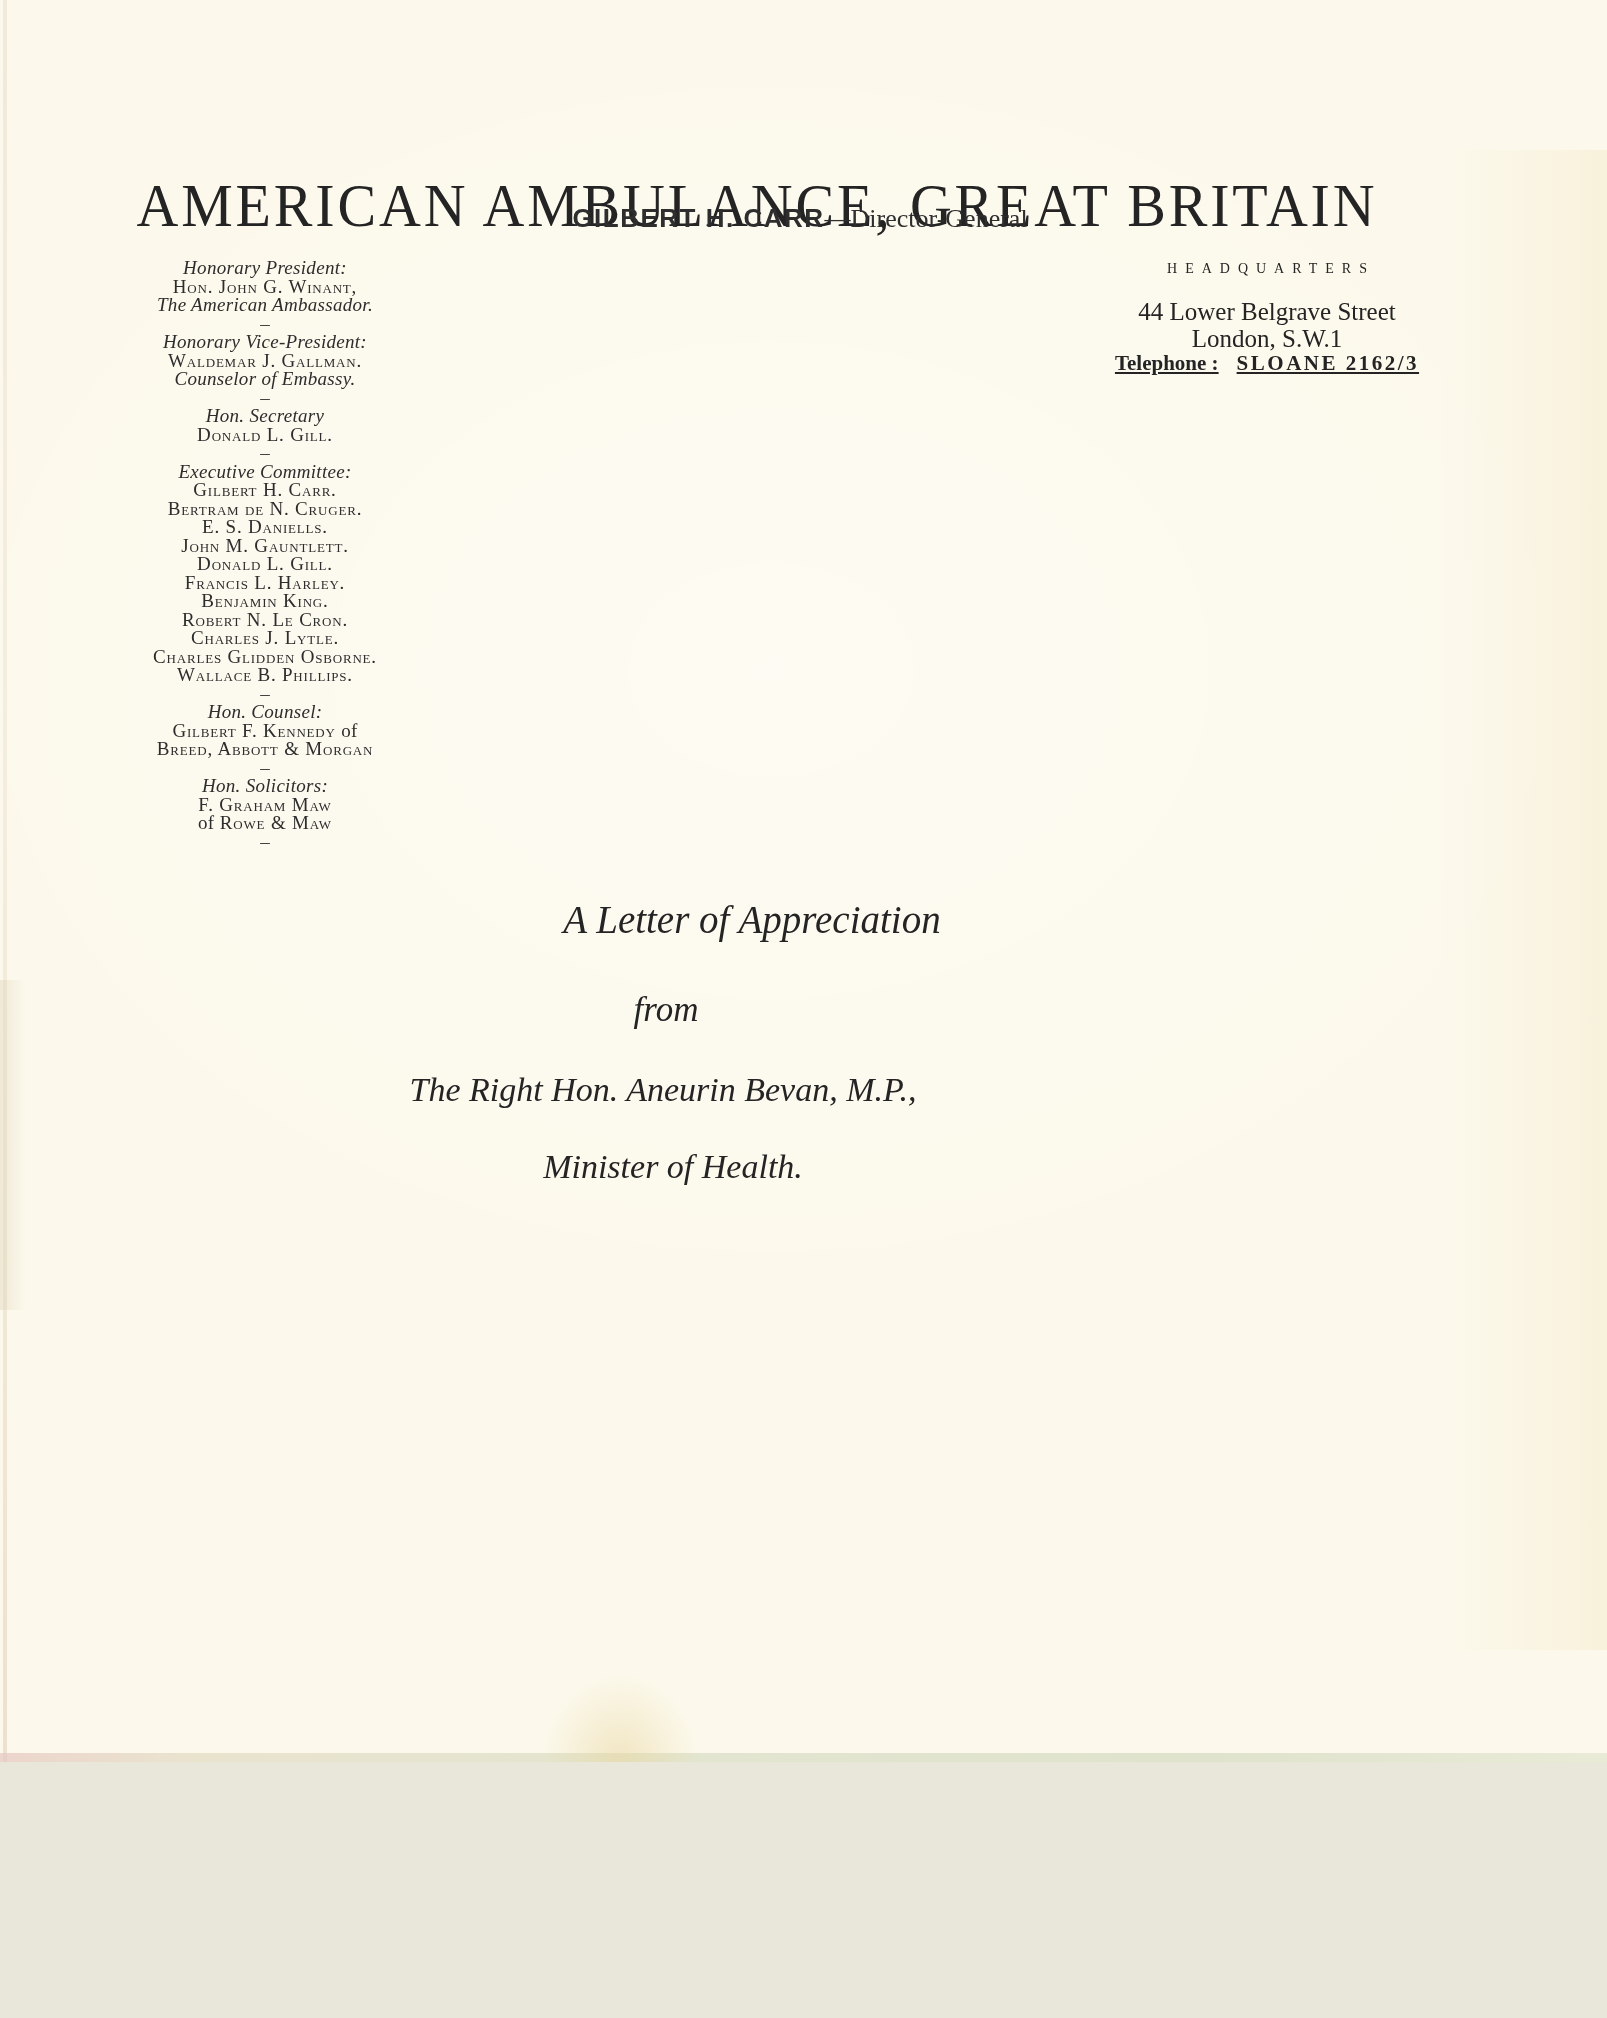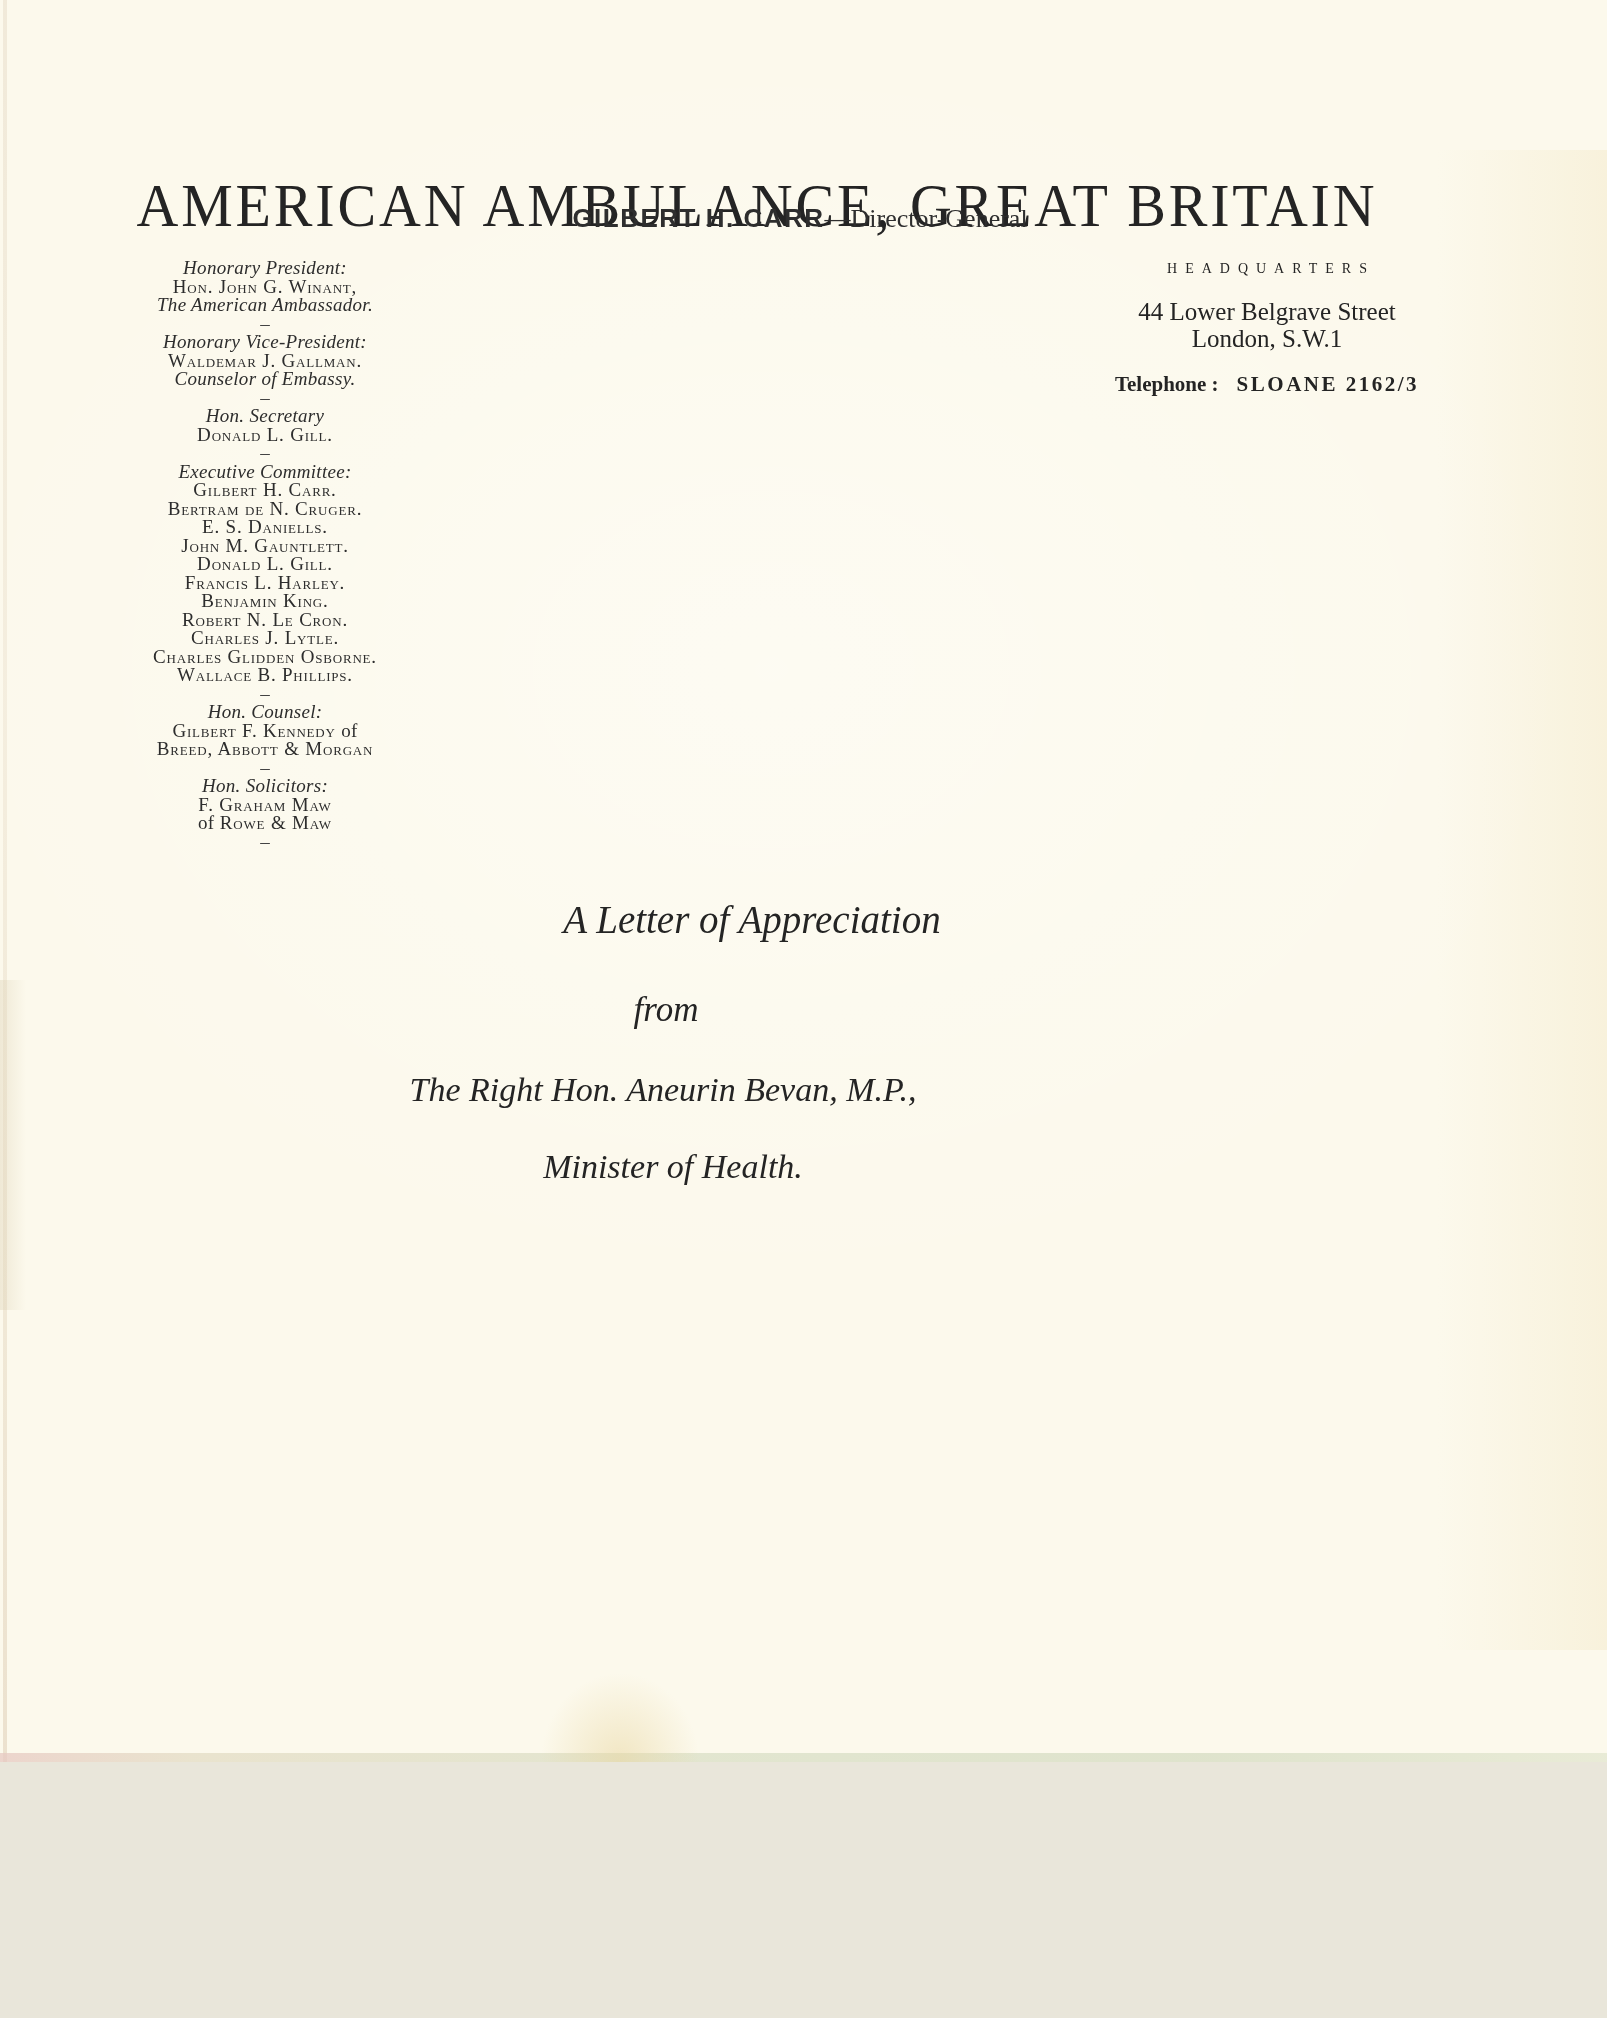--- a/index.html
+++ b/index.html
@@ -49,21 +49,21 @@
   .officers .cap{font-style:italic;letter-spacing:.3px;}
   .officers .nm{font-variant:small-caps;letter-spacing:.8px;}
   .officers .nm .of{font-variant:normal;letter-spacing:.2px;}
   .officers .dash{color:#3a3a3a;}
 
   
   .hq{position:absolute;top:261px;left:1066px;width:402px;text-align:center;color:#242424;}
   .hq-label{font-size:14px;letter-spacing:8px;text-indent:8px;}
   .hq-addr1{margin-top:21px;font-size:25px;}
   .hq-addr2{font-size:25px;line-height:25px;}
-  .hq-tel{margin-top:21px;font-size:21px;white-space:nowrap;}
+  .hq-tel{font-size:21px;white-space:nowrap;text-decoration:underline;}
   .hq-tel .tel-label{font-weight:700;font-family:"Liberation Serif", serif;}
   .hq-tel .tel-value{margin-left:18px;font-weight:700;letter-spacing:2.5px;}
 
   
   .intro{
     position:absolute;transform:translateX(-50%);white-space:nowrap;
     font-family:"Liberation Serif", serif;font-style:italic;color:#242424;
   }
   .intro.l1{top:897px;left:752px;font-size:39px;}
   .intro.l2{top:990px;left:666px;font-size:35px;}

